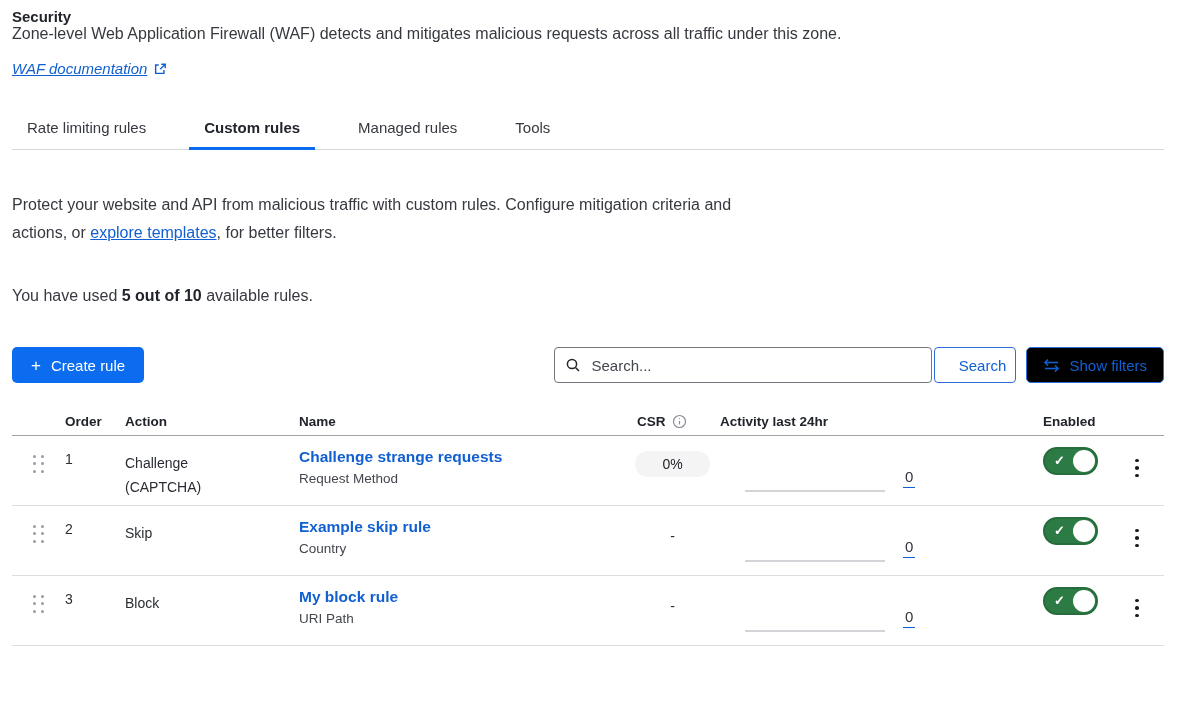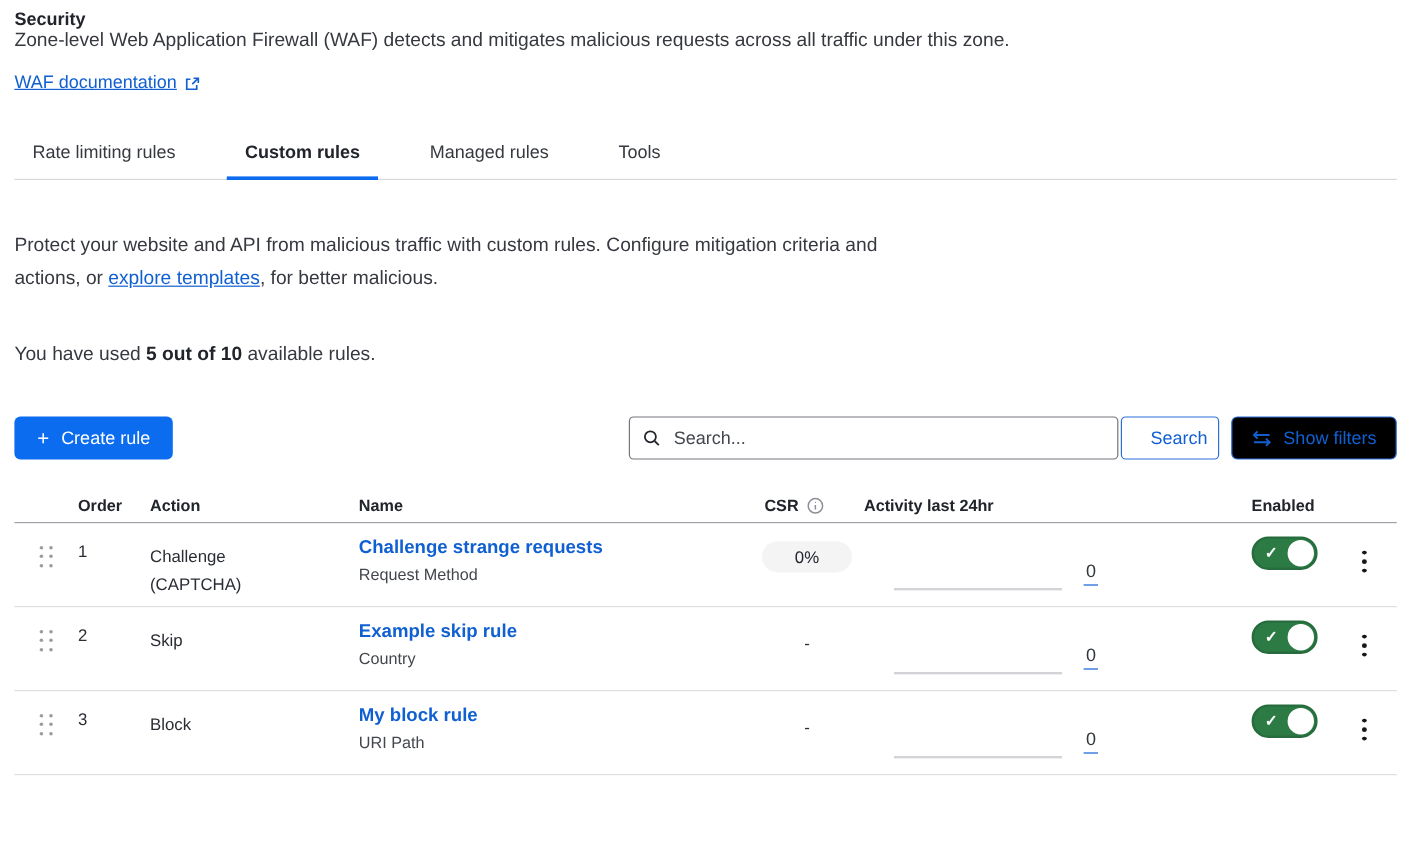--- a/index.html
+++ b/index.html
@@ -4,41 +4,41 @@
 <style>
   * { box-sizing: border-box; }
   html,body { margin:0; padding:0; background:#fff; }
   body { font-family:"Liberation Sans", sans-serif; color:#21242b; }
   .page { width:1177px; height:707px; padding:6px 13px 0 12px; overflow:hidden; background:#fff; position:relative; }
 
   
   .breadcrumb { font-size:15px; font-weight:600; color:#21242b; margin-top:2px; }
   .page-title { font-size:31px; font-weight:700; margin:8px 0 15px 0; color:#1d2026; letter-spacing:.2px; }
   .desc { font-size:16px; color:#36393f; margin:0 0 17px 0; }
-  .doc-link { display:inline-flex; align-items:flex-end; gap:6px; font-size:15px; color:var(--link-blue,#1160d2); text-decoration:underline; cursor:pointer; }
+  .doc-link { display:inline-flex; align-items:center; gap:6px; font-size:15px; color:var(--link-blue,#1160d2); text-decoration:underline; cursor:pointer;font-style:italic; }
   .doc-link svg { flex:0 0 auto; }
 
   
   .tabs { display:flex; margin-top:33px; border-bottom:1px solid var(--border-tab,#d6d8db); }
   .tab { font-size:15px; color:#36393f; padding:8px 15px 13px 15px; margin-right:28px; cursor:pointer; position:relative; }
   .tab.active { font-weight:700; color:#21242b; }
   .tab.active::after { content:""; position:absolute; left:0; right:0; bottom:-1px; height:3px; background:var(--accent-blue,#0b6cf0); }
 
   
   .intro { font-size:16px; line-height:28px; color:#36393f; max-width:742px; margin:41px 0 0 0; }
   .intro a { color:var(--link-blue,#1160d2); text-decoration:underline; cursor:pointer; }
   .usage { font-size:16px; color:#36393f; margin:40px 0 0 0; }
   .usage b { color:#21242b; }
 
   
   .toolbar { display:flex; justify-content:space-between; align-items:center; margin-top:42px; }
   .create-btn { display:inline-flex; align-items:center; gap:10px; height:36px; padding:0 19px; background:var(--accent-blue,#0b6cf0); color:#fff; border:none; border-radius:5px; font-size:15px; font-family:inherit; cursor:pointer; }
   .create-btn .plus { font-size:17px; font-weight:400; line-height:1; }
   .search-group { display:flex; align-items:center; }
-  .search-box { position:relative; width:408px; height:36px; }
+  .search-box { position:relative; width:378px; height:36px; }
   .search-box input { width:100%; height:100%; border:1px solid #72767d; border-radius:4px; padding:0 10px 0 36px; font-size:15px; font-family:inherit; color:#21242b; outline:none; }
   .search-box input::placeholder { color:#43474e; }
   .search-box .mag { position:absolute; left:11px; top:10px; }
   .search-btn { height:36px; width:82px; margin-left:2px; background:#fff; border:1px solid #2d6fd9; border-radius:4px; color:var(--link-blue,#1160d2); font-size:15px; font-family:inherit; cursor:pointer;padding-left:20px; }
   .filters-btn { height:36px; margin-left:10px; padding:0 16px; display:inline-flex; align-items:center; gap:9px; background:#000000; border:1px solid #2d6fd9; border-radius:5px; color:var(--link-blue,#1160d2); font-size:15px; font-family:inherit; cursor:pointer; }
 
   
   .table { margin-top:25px; }
   .thead, .trow { display:grid; grid-template-columns:53px 60px 174px 326px 95px 215px 175px 1fr; }
   .thead { height:28px; align-items:center; border-bottom:1px solid var(--border-header,#9fa3a9); }
@@ -86,21 +86,21 @@
     </span>
   </a>
 
   <div class="tabs">
     <div class="tab">Rate limiting rules</div>
     <div class="tab active">Custom rules</div>
     <div class="tab">Managed rules</div>
     <div class="tab">Tools</div>
   </div>
 
-  <p class="intro"><span>Protect your website and API from malicious traffic with custom rules. Configure mitigation criteria and actions, or </span><a>explore templates</a><span>, for better malicious.</span></p>
+  <p class="intro"><span>Protect your website and API from malicious traffic with custom rules. Configure mitigation criteria and actions, or </span><a>explore templates</a><span>, for better filters.</span></p>
 
   <p class="usage"><span>You have used </span><b>5 out of 10</b><span> available rules.</span></p>
 
   <div class="toolbar">
     <button class="create-btn">
       <span class="plus">+</span>
       <span>Create rule</span>
     </button>
     <div class="search-group">
       <div class="search-box">

